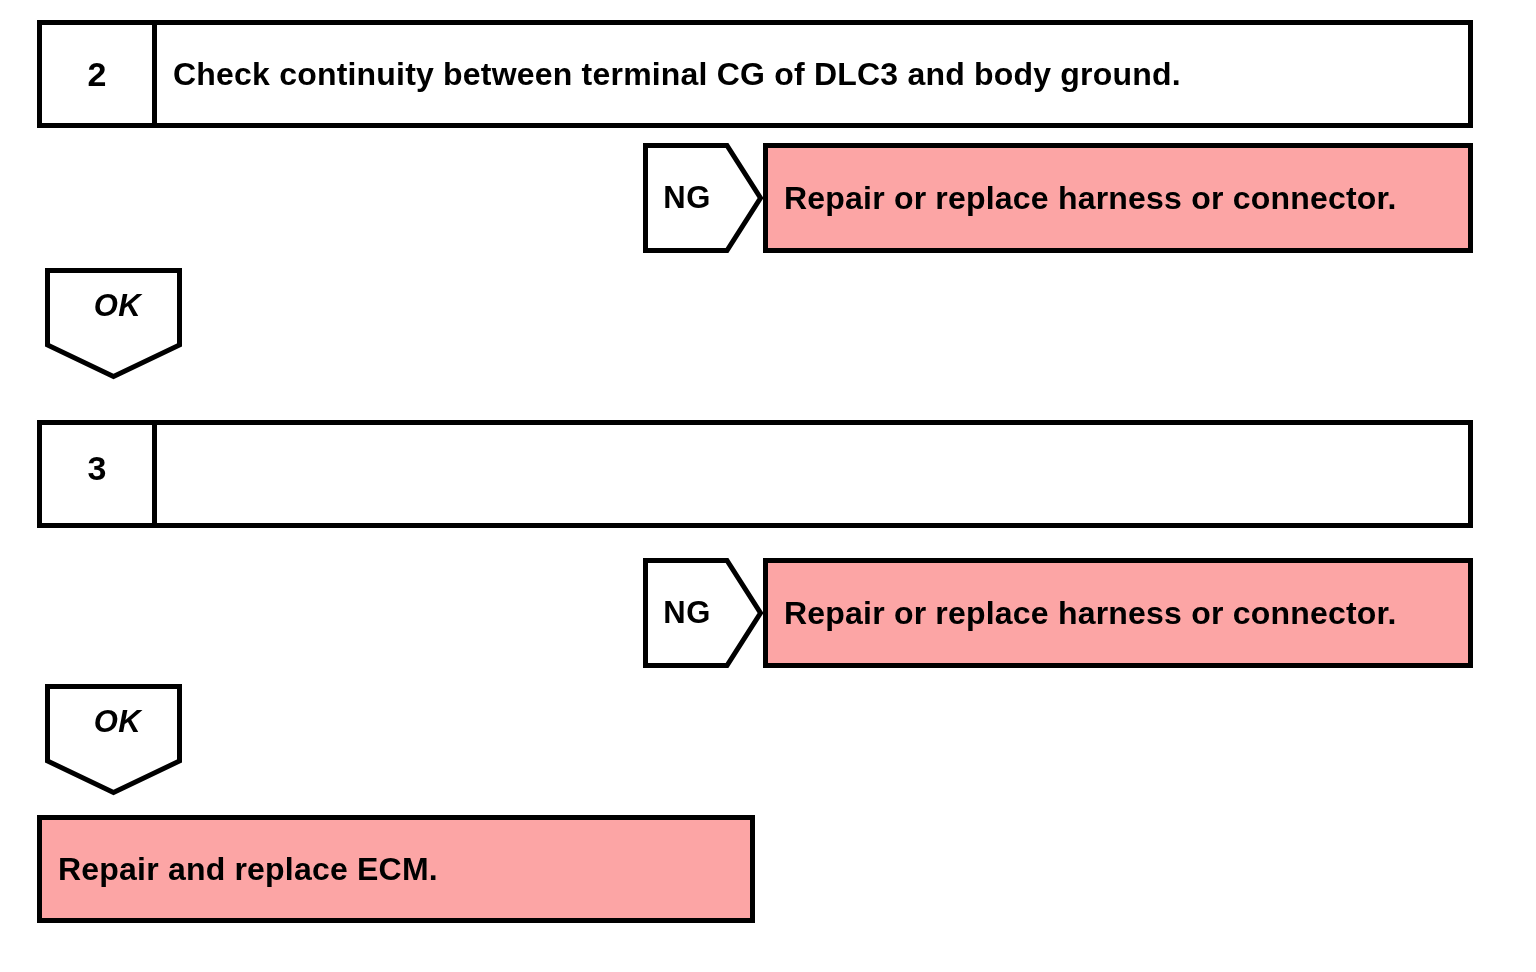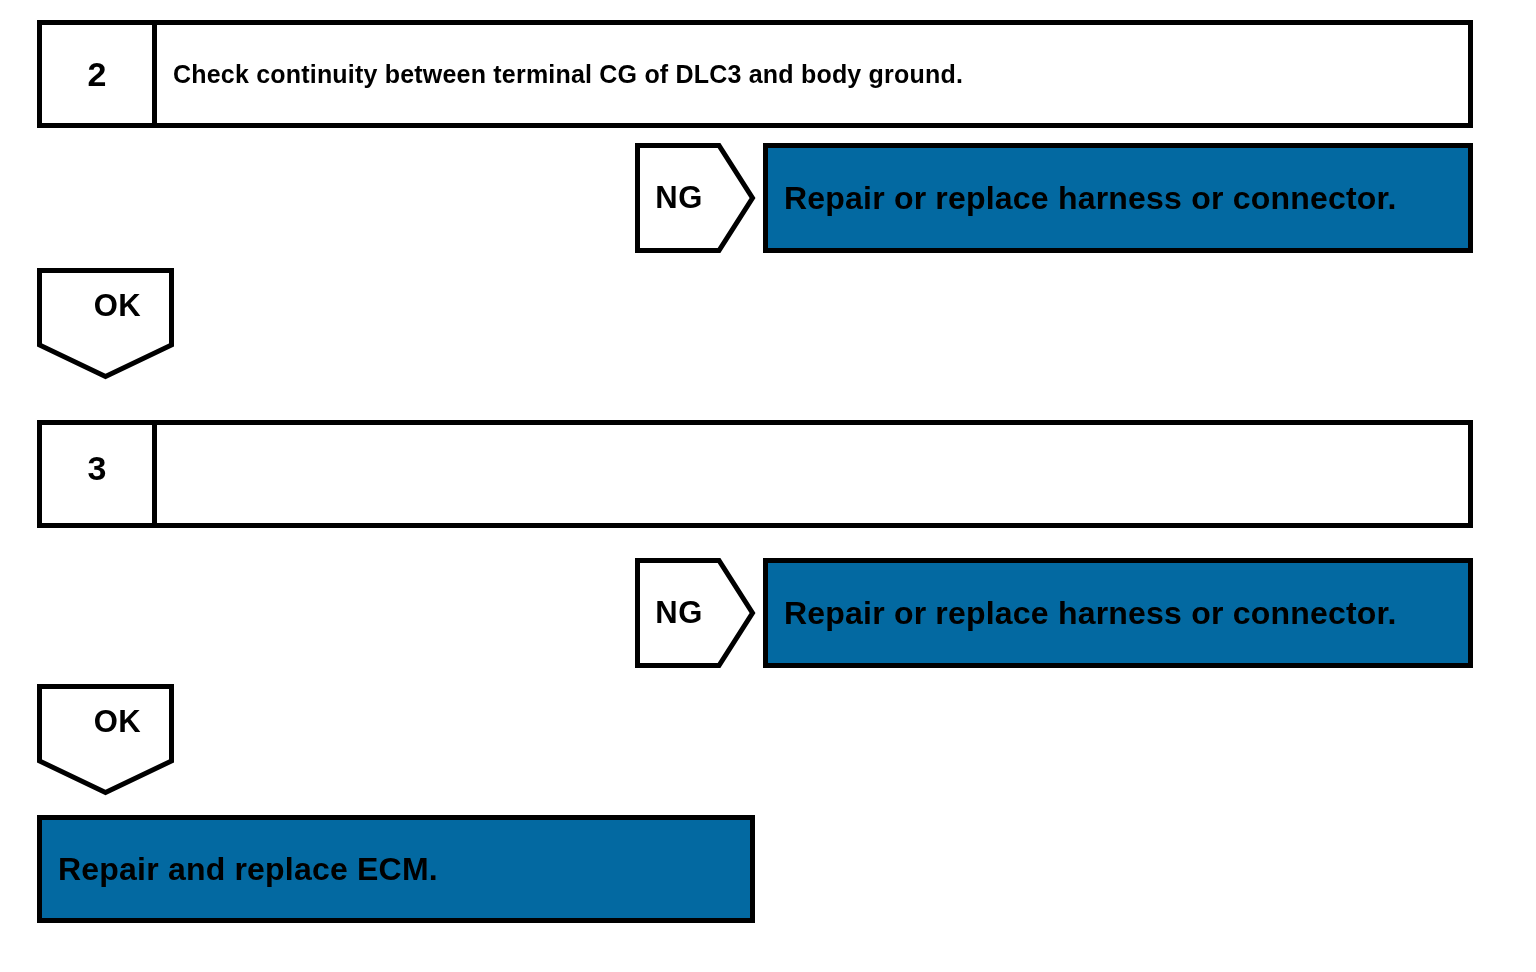--- a/index.html
+++ b/index.html
@@ -37,58 +37,59 @@
   }
   .step-box.multiline .step-num {
     align-items: flex-start;
     padding-top: 24px;
   }
   .step-text {
     flex: 1;
     display: flex;
     align-items: center;
     padding: 6px 36px 6px 16px;
-    font-size: 25px;
+    font-size: 32px;
     font-weight: bold;
     line-height: 36px;
     letter-spacing: 0.2px;
   }
   .step-text span { max-width: 1255px; display: inline-block; }
 
   
   .plain-box {
     border: 5px solid #000;
-    background: #0369a1;
+    background: #fca5a5;
     box-sizing: border-box;
     display: flex;
     align-items: center;
     padding: 6px 14px 6px 16px;
     font-size: 32px;
     font-weight: bold;
     letter-spacing: 0.2px;
   }
 
   
   .poly-wrap {
     box-sizing: border-box;
+    margin-left: 8px;
   }
   .poly-wrap svg { display: block; }
   .poly-label {
     position: absolute;
     font-size: 31px;
     font-weight: bold;
     letter-spacing: 0.5px;
   }
   .ng-label {
     left: 0; top: 0; width: 88px; height: 110px;
     display: flex; align-items: center; justify-content: center;
   }
   .ok-label {
-    left: 12px; top: 0; width: 137px; height: 76px;
-    display: flex; align-items: center; justify-content: center;
+    left: 4px; top: 0; width: 137px; height: 76px;
+    display: flex; align-items: center; justify-content: center; font-style: italic;
   }
 </style>
 </head>
 <body>
 
 <div class="canvas">
 
   <div class="abs step-box" style="left:37px; top:20px; width:1436px; height:108px;">
     <div class="step-num">2</div>
     <div class="step-text">

